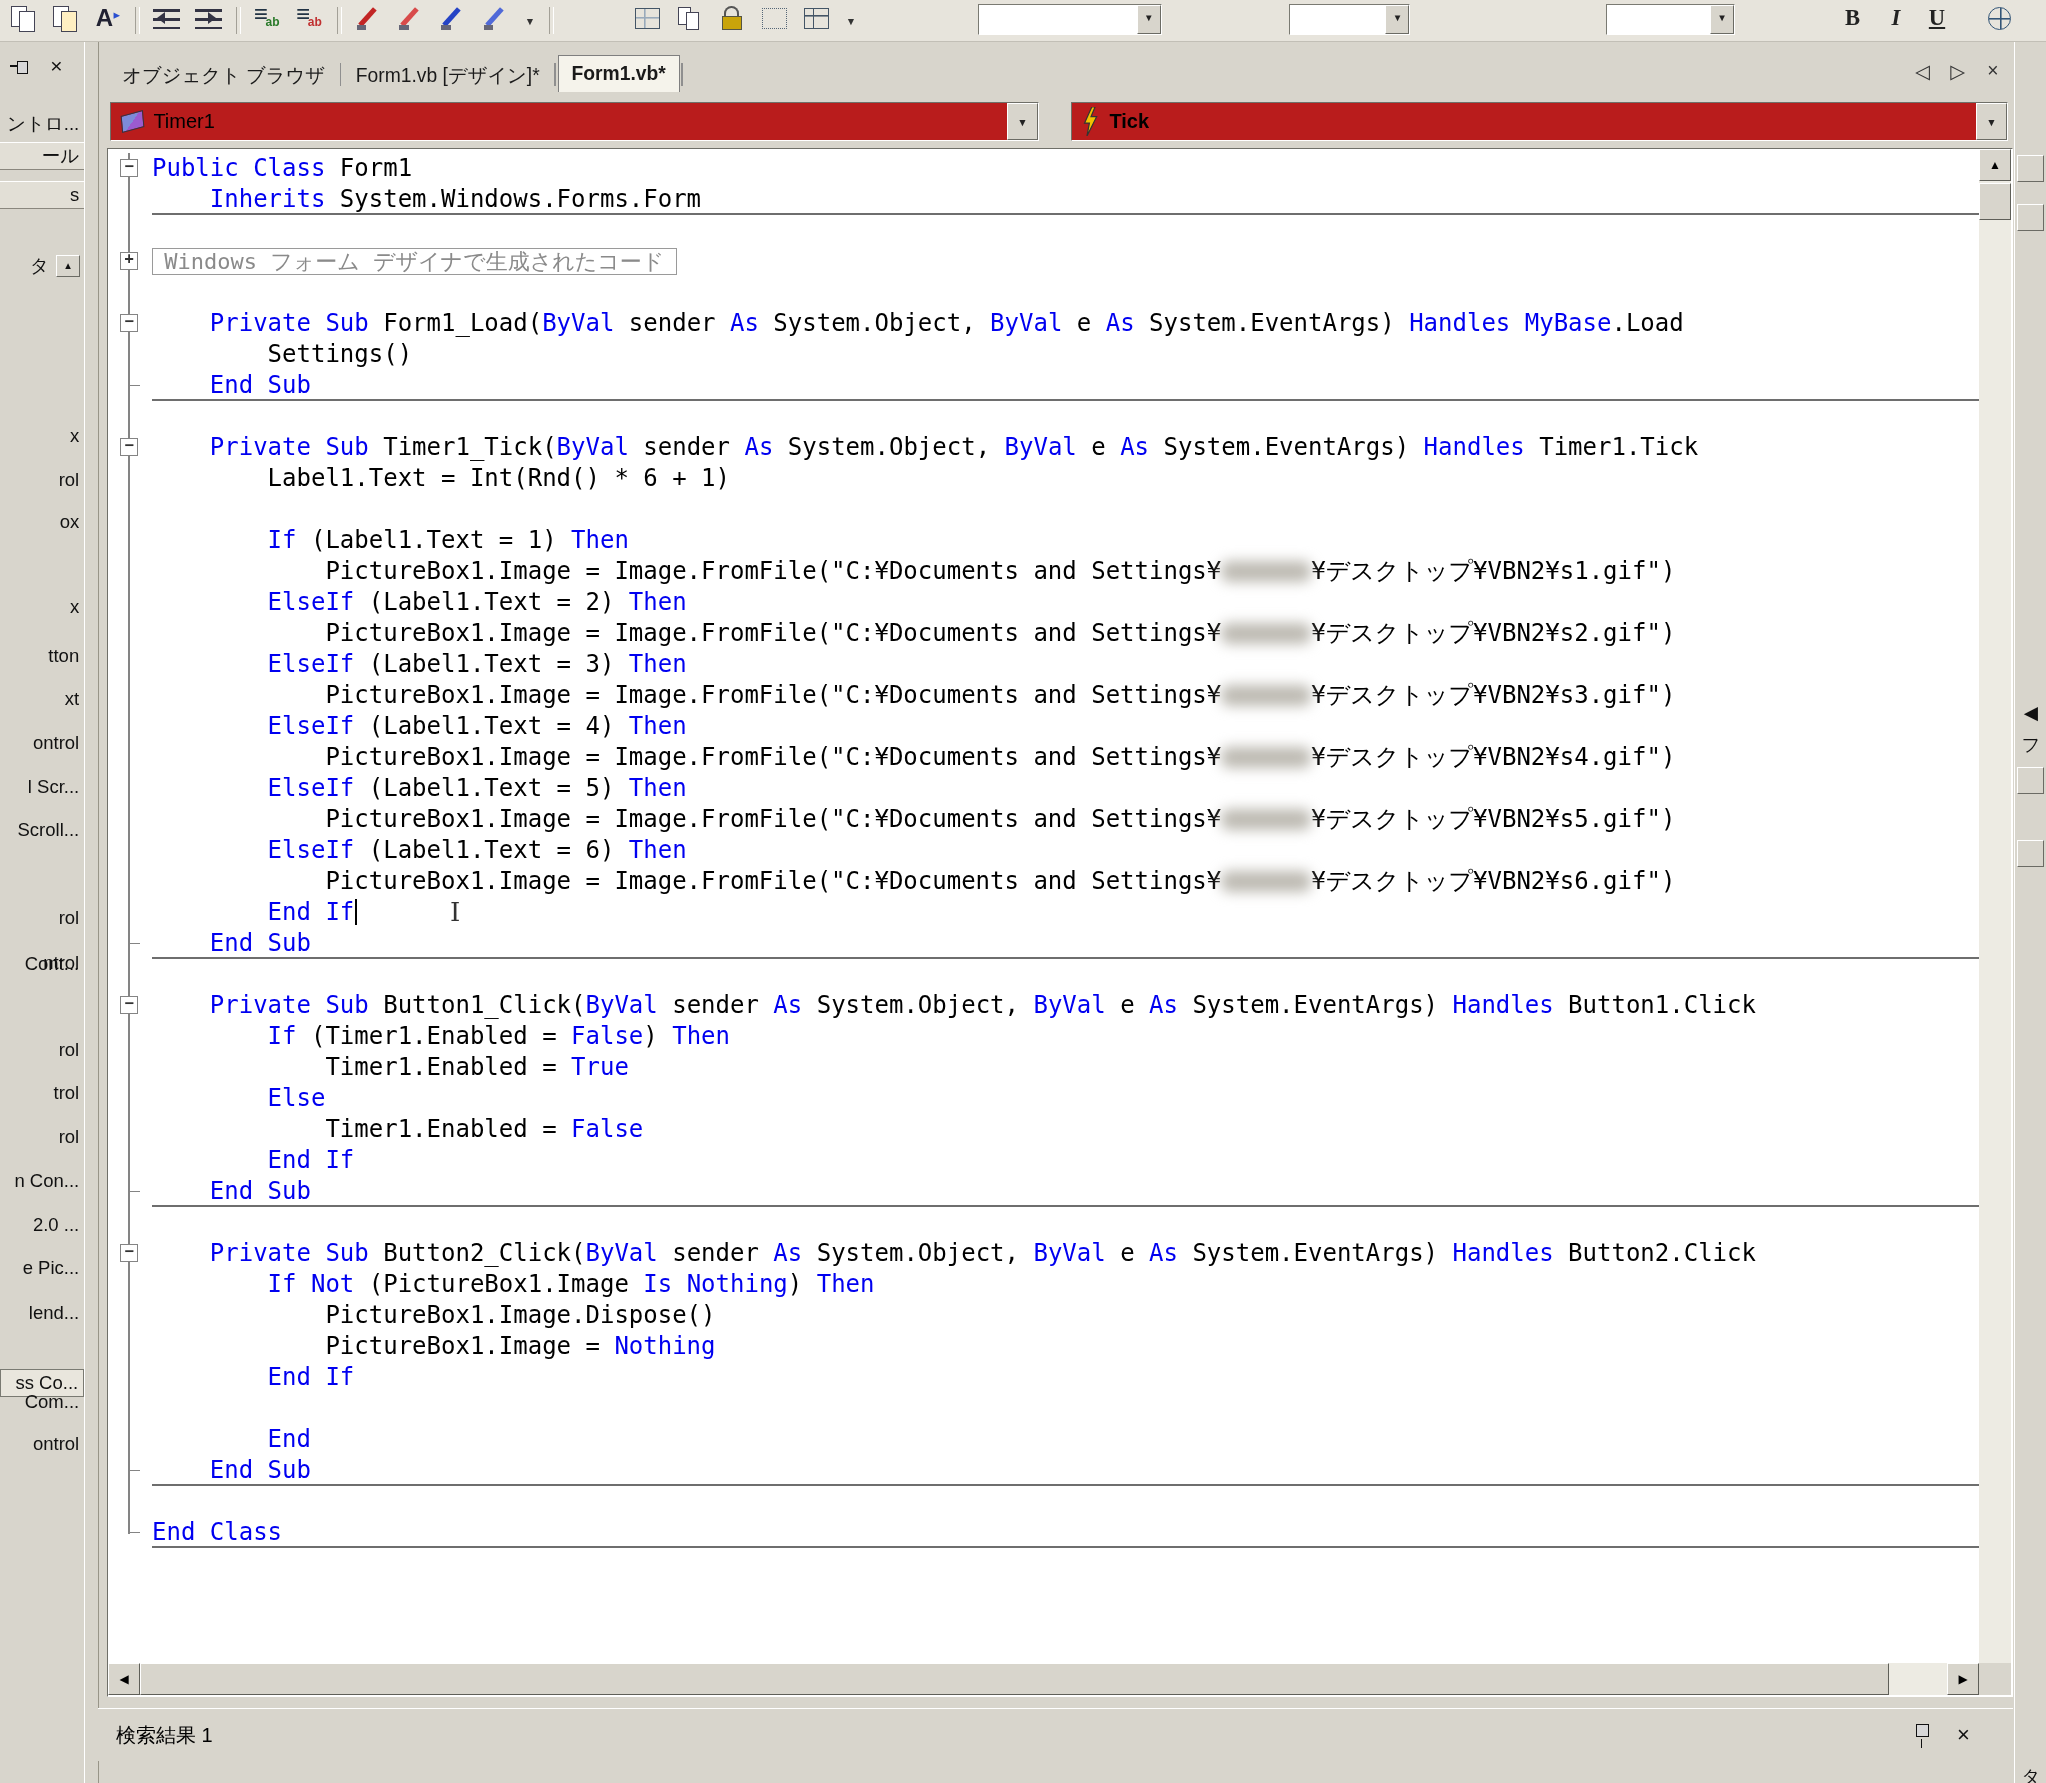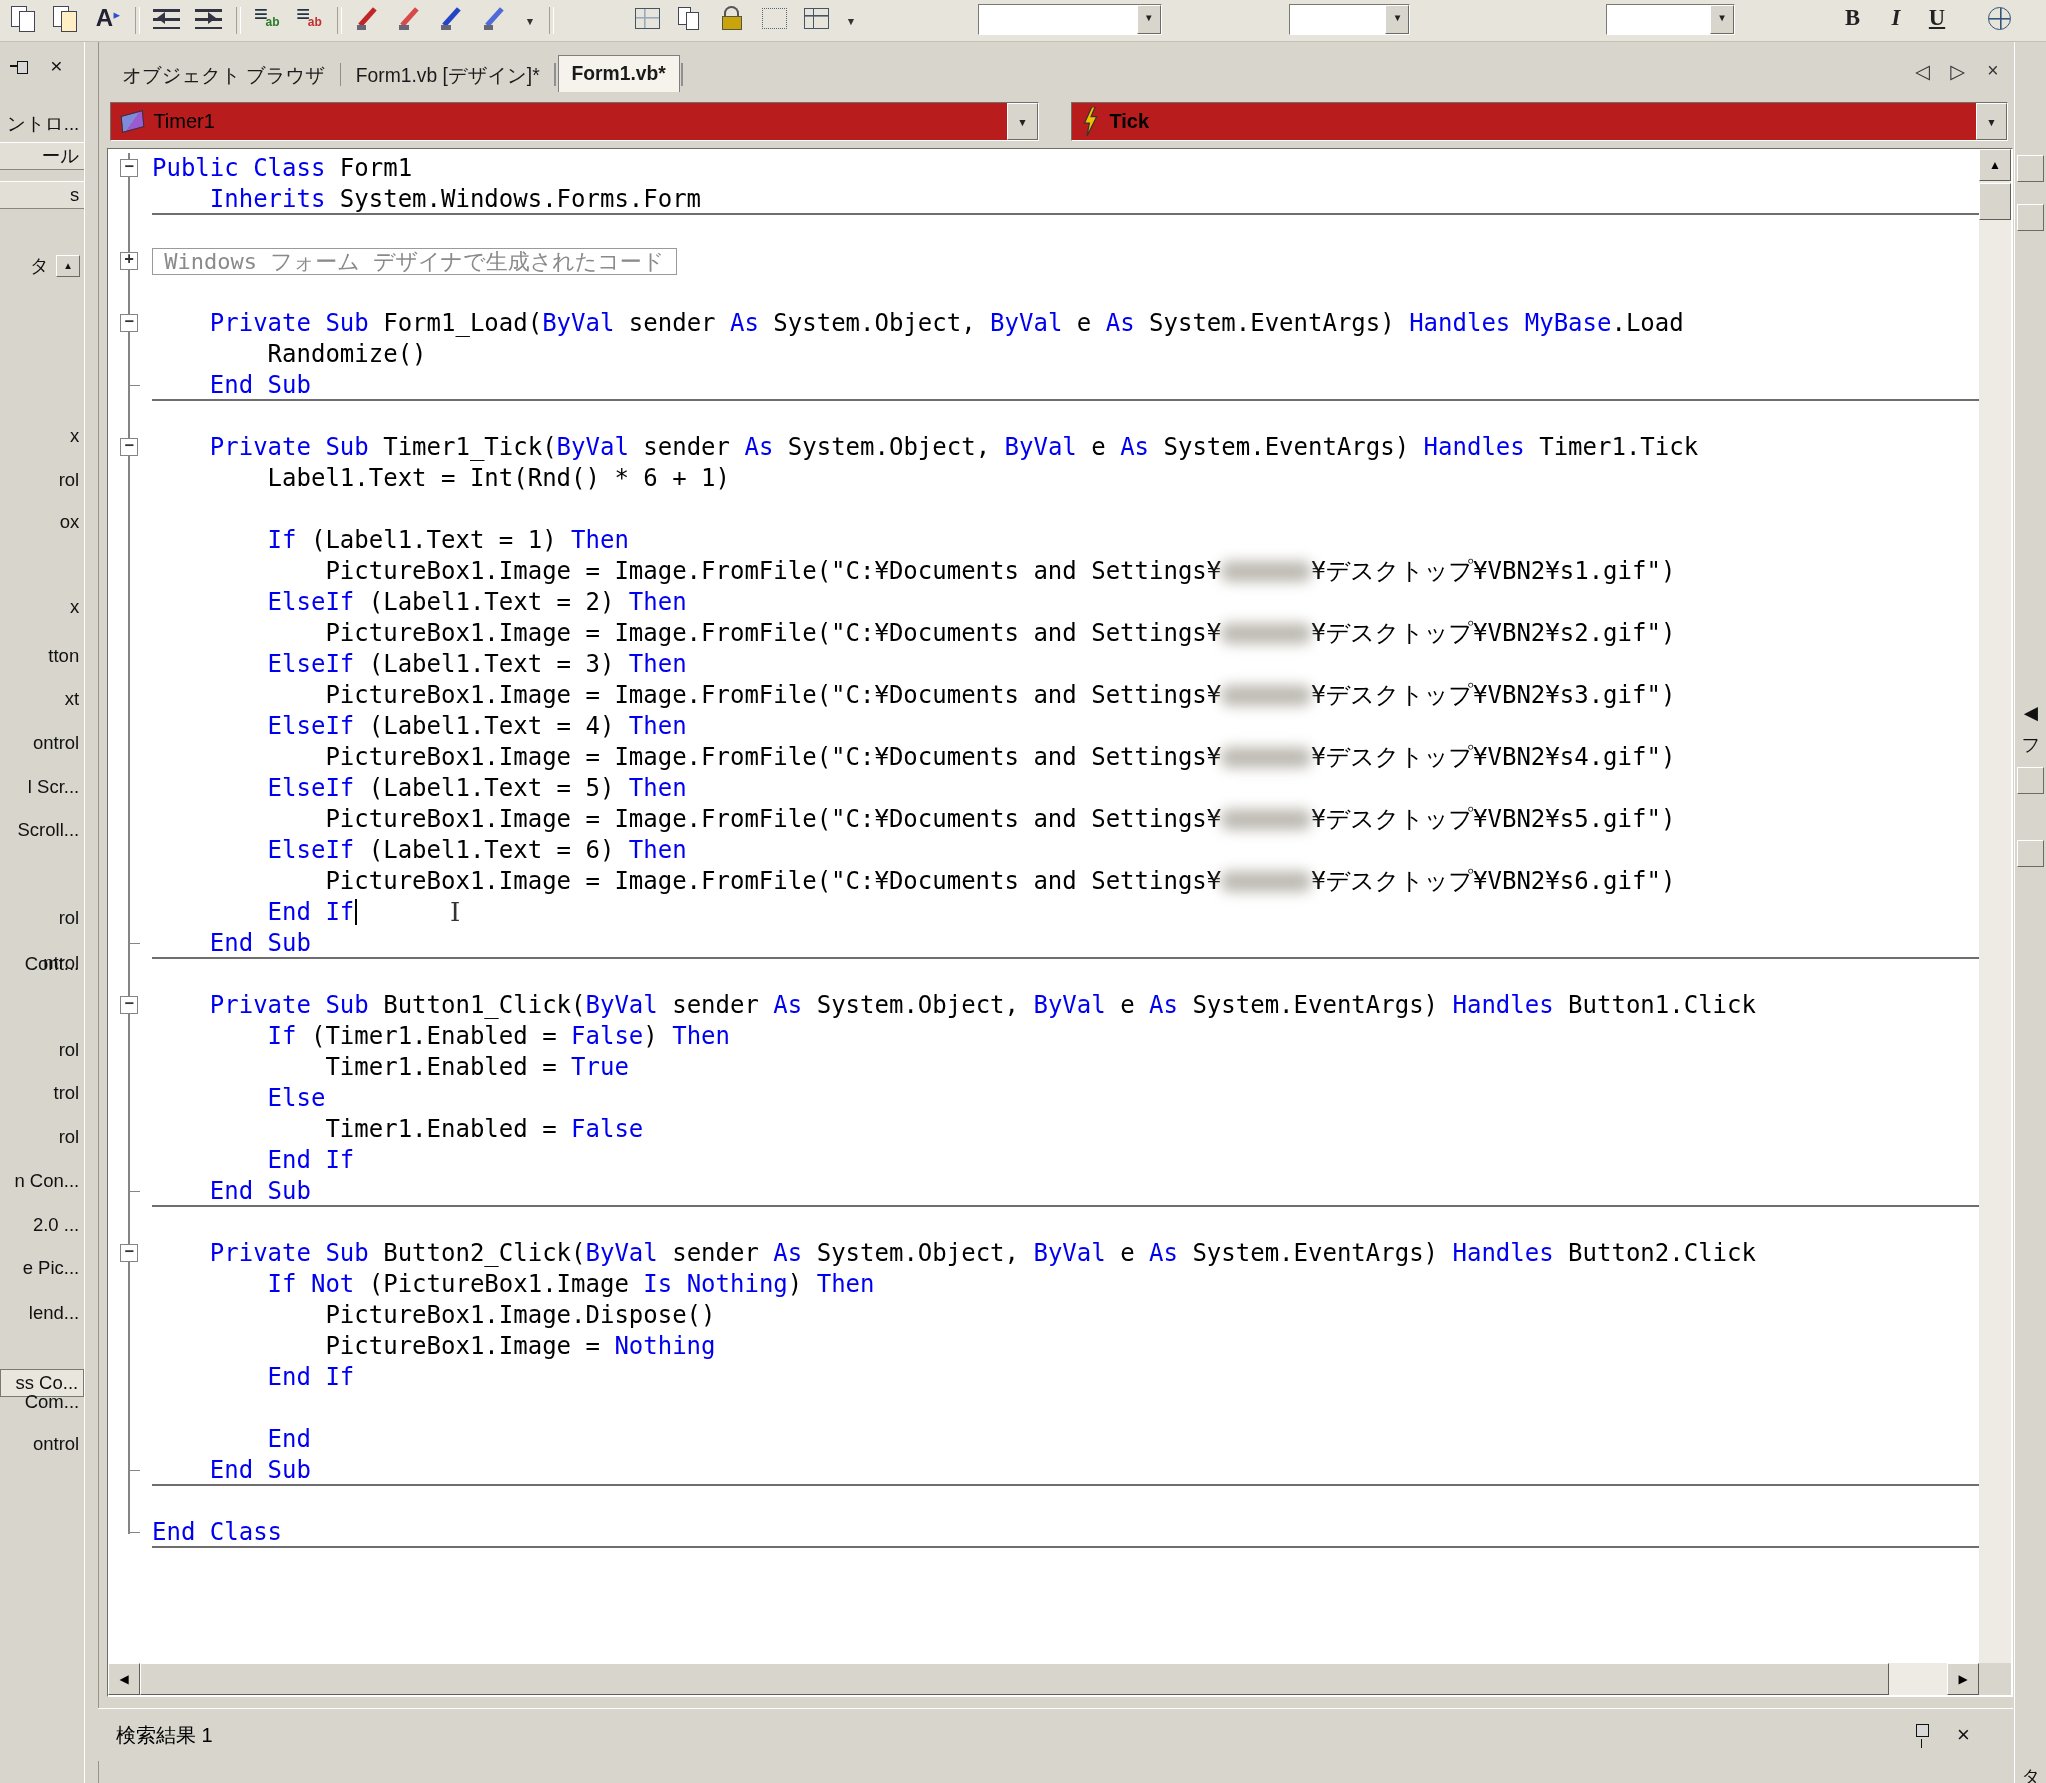--- a/index.html
+++ b/index.html
@@ -292,21 +292,21 @@
           <span class="t"></span>
         </div>
         <div class="code-line">
           <span class="m box">
             <span class="fold">−</span>
           </span>
           <span class="t"><span class="c-n">    </span><span class="c-k">Private Sub</span><span class="c-n"> Form1_Load(</span><span class="c-k">ByVal</span><span class="c-n"> sender </span><span class="c-k">As</span><span class="c-n"> System.Object, </span><span class="c-k">ByVal</span><span class="c-n"> e </span><span class="c-k">As</span><span class="c-n"> System.EventArgs) </span><span class="c-k">Handles</span><span class="c-n"> </span><span class="c-k">MyBase</span><span class="c-n">.Load</span></span>
         </div>
         <div class="code-line">
           <span class="m line"></span>
-          <span class="t"><span class="c-n">        Randomize()</span></span>
+          <span class="t"><span class="c-n">        Settings()</span></span>
         </div>
         <div class="code-line sep">
           <span class="m end"></span>
           <span class="t"><span class="c-n">    </span><span class="c-k">End Sub</span></span>
         </div>
         <div class="code-line">
           <span class="m line"></span>
           <span class="t"></span>
         </div>
         <div class="code-line">

